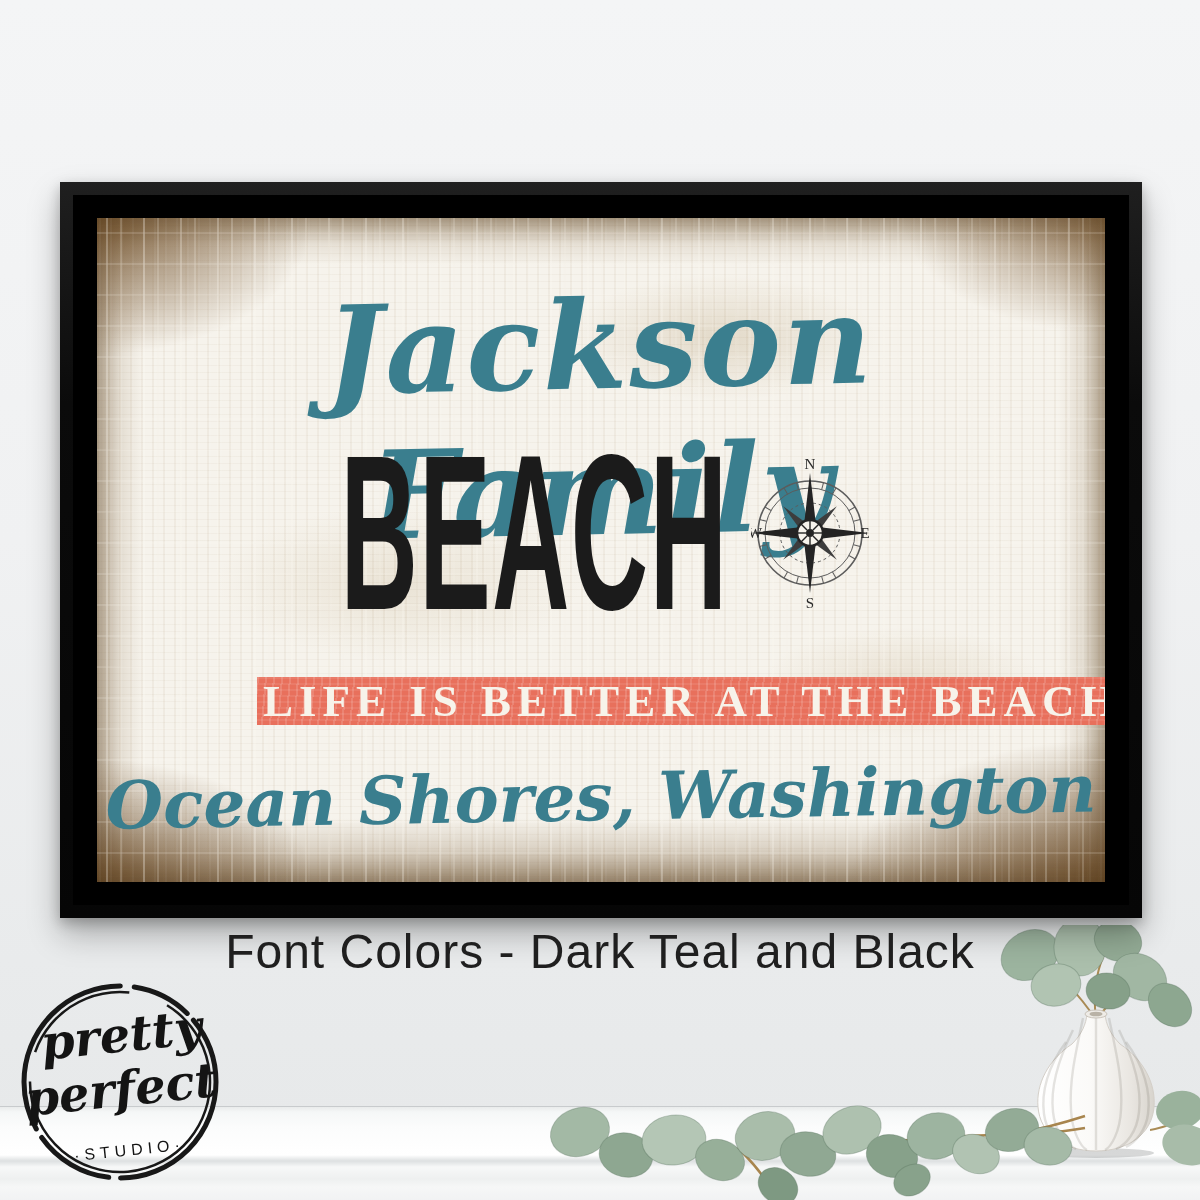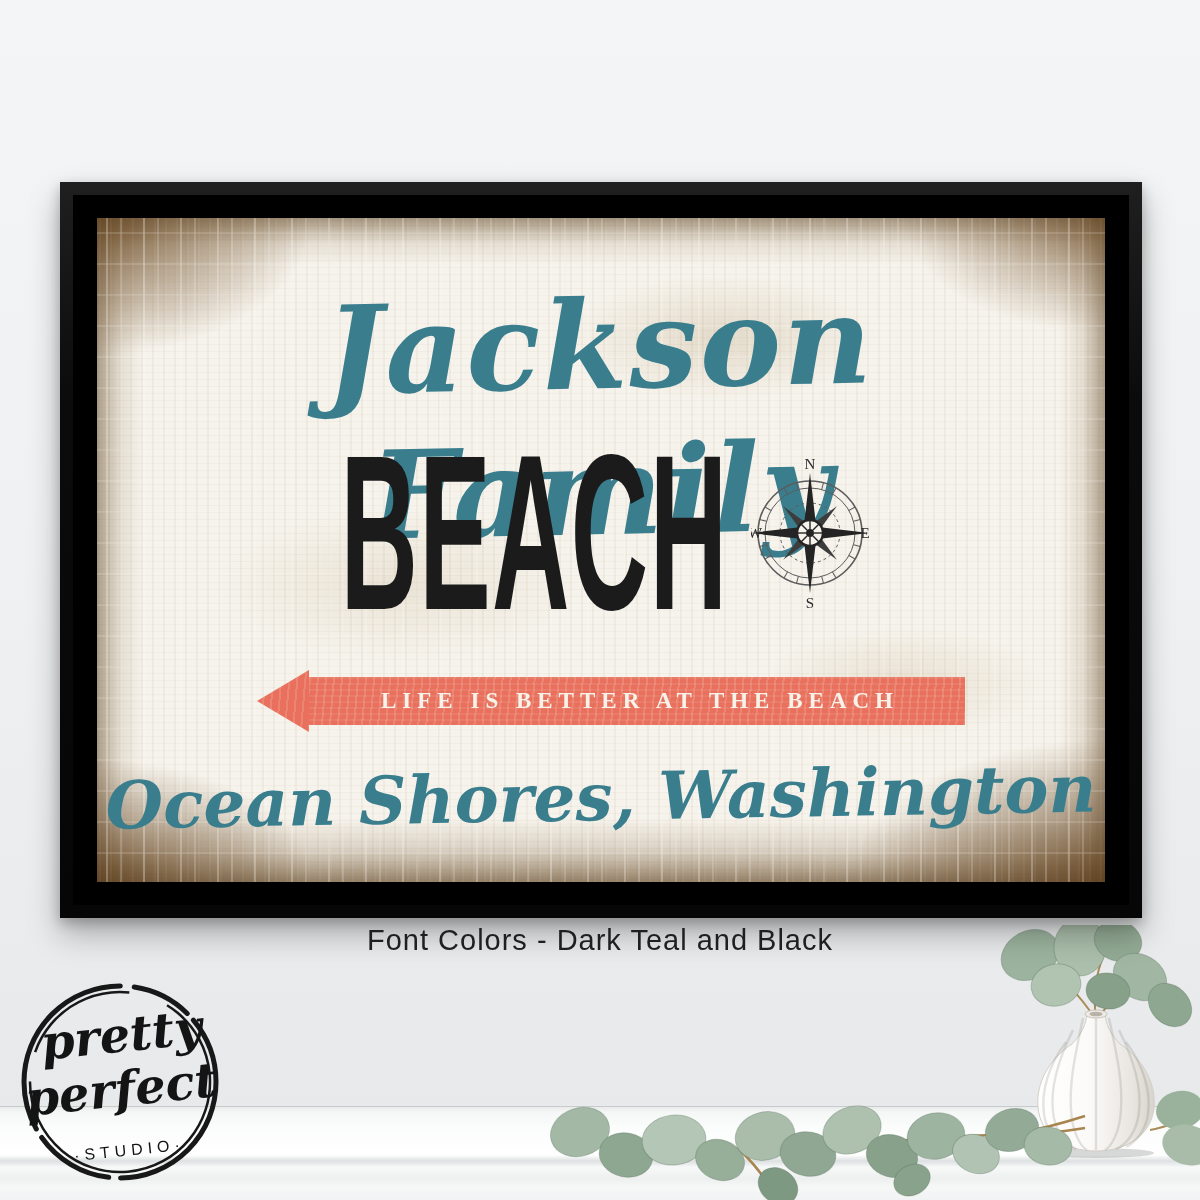--- a/index.html
+++ b/index.html
@@ -52,29 +52,29 @@
     letter-spacing:2px;color:var(--ink,#1b1b1b);transform:scale(.67,1.38);}
   .compass{flex:0 0 auto;}
   .banner{position:absolute;left:160px;top:452px;width:708px;height:62px;display:flex;}
   .arrow-head{width:52px;height:62px;background:var(--coral,#e8705c);
     clip-path:polygon(100% 0,0 50%,100% 100%);
     background-image:repeating-linear-gradient(95deg, rgba(255,255,255,.14) 0 2px, transparent 2px 8px);}
   .arrow-shaft{flex:1;margin:7px 0;background:var(--coral,#e8705c);
     background-image:repeating-linear-gradient(95deg, rgba(255,255,255,.14) 0 2px, transparent 2px 8px),
       repeating-linear-gradient(180deg, rgba(255,255,255,.08) 0 2px, transparent 2px 6px);
     display:flex;align-items:center;justify-content:center;}
-  .banner-text{font-family:"Liberation Serif",serif;font-weight:700;font-size:23px;
+  .banner-text{font-family:"Liberation Serif",serif;font-weight:700;font-size:45px;
     letter-spacing:6px;color:#f7f3ea;white-space:nowrap;padding-left:6px;text-align:right;}
   .location{position:absolute;left:0;right:0;top:540px;text-align:center;
     font-family:"DejaVu Serif",serif;font-style:italic;font-weight:700;
     font-size:66px;line-height:1.2;color:var(--teal,#3a7e8e);transform:rotate(-1deg);}
 
   
   .caption{position:absolute;left:0;top:924px;width:100%;text-align:center;z-index:7;
-    font-size:29px;letter-spacing:1px;color:#1f1f1f;}
+    font-size:48px;letter-spacing:1px;color:#1f1f1f;}
 
   
   .logo{position:absolute;left:8px;top:980px;z-index:8;}
   .vase{position:absolute;left:1026px;top:1008px;z-index:4;}
   .sprig{position:absolute;left:960px;top:925px;z-index:3;}
   .sprig-right{position:absolute;left:1150px;top:1090px;z-index:3;}
   .branch{position:absolute;left:540px;top:1060px;z-index:5;}
   svg text.script{font-family:"DejaVu Serif",serif;font-style:italic;font-weight:700;}
 </style>
 </head>

